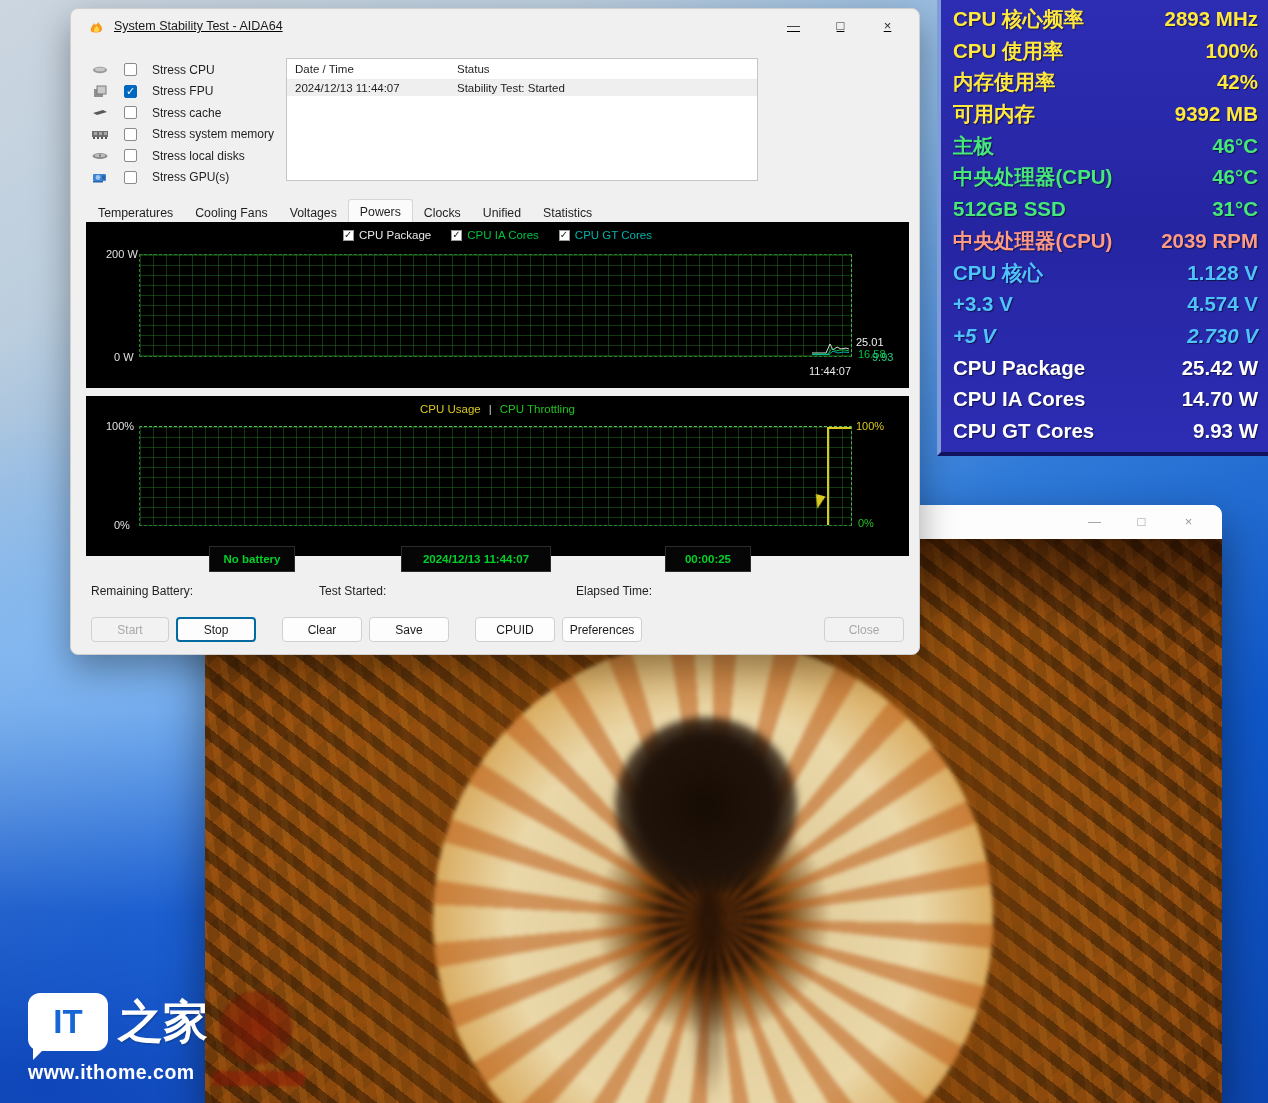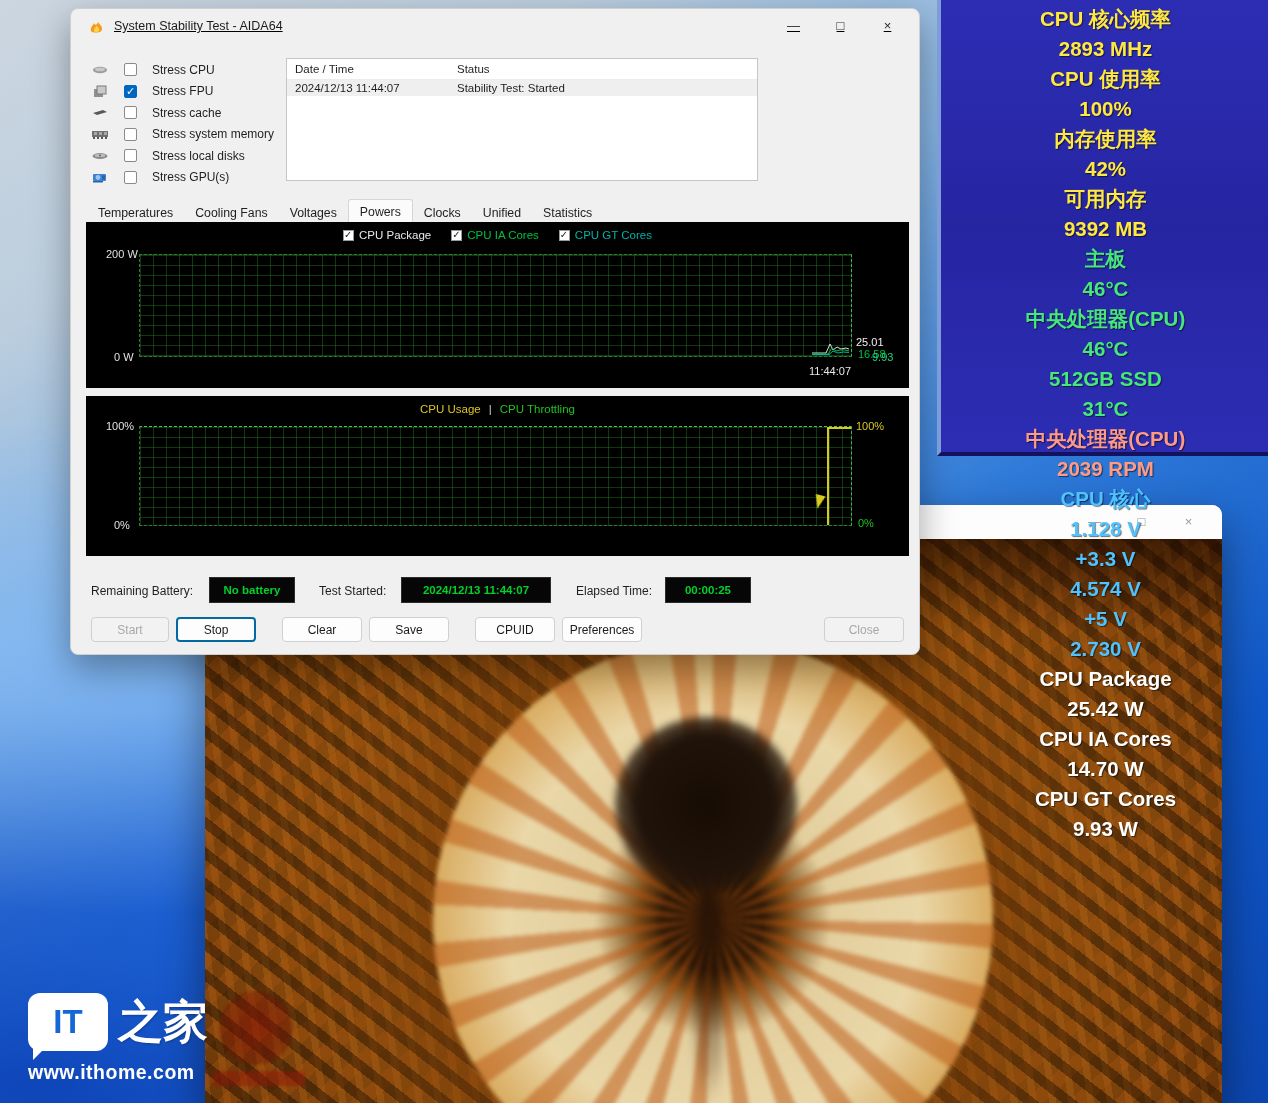--- a/index.html
+++ b/index.html
@@ -76,34 +76,34 @@
   .legend-item{display:flex;align-items:center;gap:5px;}
   .cb2{width:11px;height:11px;background:#fff;border:1px solid #9a9a9a;position:relative;flex:none;}
   .cb2::after{content:"✓";color:#222;font-size:10px;position:absolute;left:0;top:-2px;}
   .ctext{position:absolute;font-size:11px;white-space:nowrap;}
   .spike1{position:absolute;right:1px;bottom:1px;}
   .u-v{position:absolute;right:22px;top:0;bottom:0;width:2px;background:#d8c820;}
   .u-h{position:absolute;right:0;top:0;height:2px;width:22px;background:#d8c820;}
   .u-marker{position:absolute;right:27px;bottom:16px;width:0;height:0;border-left:5px solid transparent;
     border-right:5px solid transparent;border-top:14px solid #d8c820;transform:rotate(14deg);filter:blur(.5px);}
   .inf{position:absolute;top:575px;font-size:12px;color:#1f1f1f;}
-  .lcd{position:absolute;top:568px;height:26px;background:#060606;border:1px solid #2c2c2c;color:#00d22a;
+  .lcd{position:absolute;top:537px;height:26px;background:#060606;border:1px solid #2c2c2c;color:#00d22a;
     font-weight:bold;font-size:11.5px;display:flex;align-items:center;justify-content:center;}
   .btn{position:absolute;top:608px;height:25px;width:80px;background:#fdfdfd;border:1px solid #d0d0d0;
     border-radius:4px;font-size:12px;color:#1b1b1b;display:flex;align-items:center;justify-content:center;}
   .btn.disabled{color:#a8a8a8;background:#f2f2f2;}
   .btn.focused{border:2px solid #0369a1;}
   
   .panel{position:absolute;left:937px;top:0;width:331px;height:456px;
     background:linear-gradient(180deg,#2d2db4 0%,#2525a2 50%,#2d2db4 100%);
     border-left:4px solid #7d9cd8;border-bottom:4px solid #12125e;
     padding:4px 10px 6px 12px;display:flex;flex-direction:column;justify-content:space-between;
     font-weight:bold;font-size:20.5px;}
-  .sp-row{display:flex;justify-content:space-between;align-items:center;line-height:30px;white-space:nowrap;
-    text-shadow:1px 1px 1px rgba(0,0,0,.55);flex-direction:column;}
+  .sp-row{display:flex;justify-content:space-between;align-items:flex-end;line-height:30px;white-space:nowrap;
+    text-shadow:1px 1px 1px rgba(0,0,0,.55);}
   
   .itwm{position:absolute;left:28px;top:992px;color:#fff;}
   .itrow{display:flex;align-items:center;gap:10px;}
   .itbox{width:80px;height:58px;background:#fff;border-radius:12px;position:relative;display:flex;
     align-items:center;justify-content:center;font-weight:900;font-size:33px;color:#1766d6;}
   .itbox::after{content:"";position:absolute;left:5px;bottom:-9px;border:9px solid transparent;
     border-top-color:#fff;border-left-color:#fff;}
   .itcn{font-size:45px;font-weight:bold;text-shadow:1px 1px 2px rgba(0,0,0,.25);}
   .iturl{font-size:19.5px;font-weight:bold;margin-top:9px;letter-spacing:.5px;}
 </style>
@@ -333,21 +333,21 @@
         <span>2039 RPM</span>
       </div>
     <div class="sp-row" style="color: rgb(79, 195, 255);">
         <span>CPU 核心</span>
         <span>1.128 V</span>
       </div>
     <div class="sp-row" style="color: rgb(79, 195, 255);">
         <span>+3.3 V</span>
         <span>4.574 V</span>
       </div>
-    <div class="sp-row" style="color: rgb(79, 195, 255);">
+    <div class="sp-row" style="color: rgb(79, 195, 255); font-style: italic;">
         <span>+5 V</span>
         <span>2.730 V</span>
       </div>
     <div class="sp-row" style="color: rgb(255, 255, 255);">
         <span>CPU Package</span>
         <span>25.42 W</span>
       </div>
     <div class="sp-row" style="color: rgb(255, 255, 255);">
         <span>CPU IA Cores</span>
         <span>14.70 W</span>

